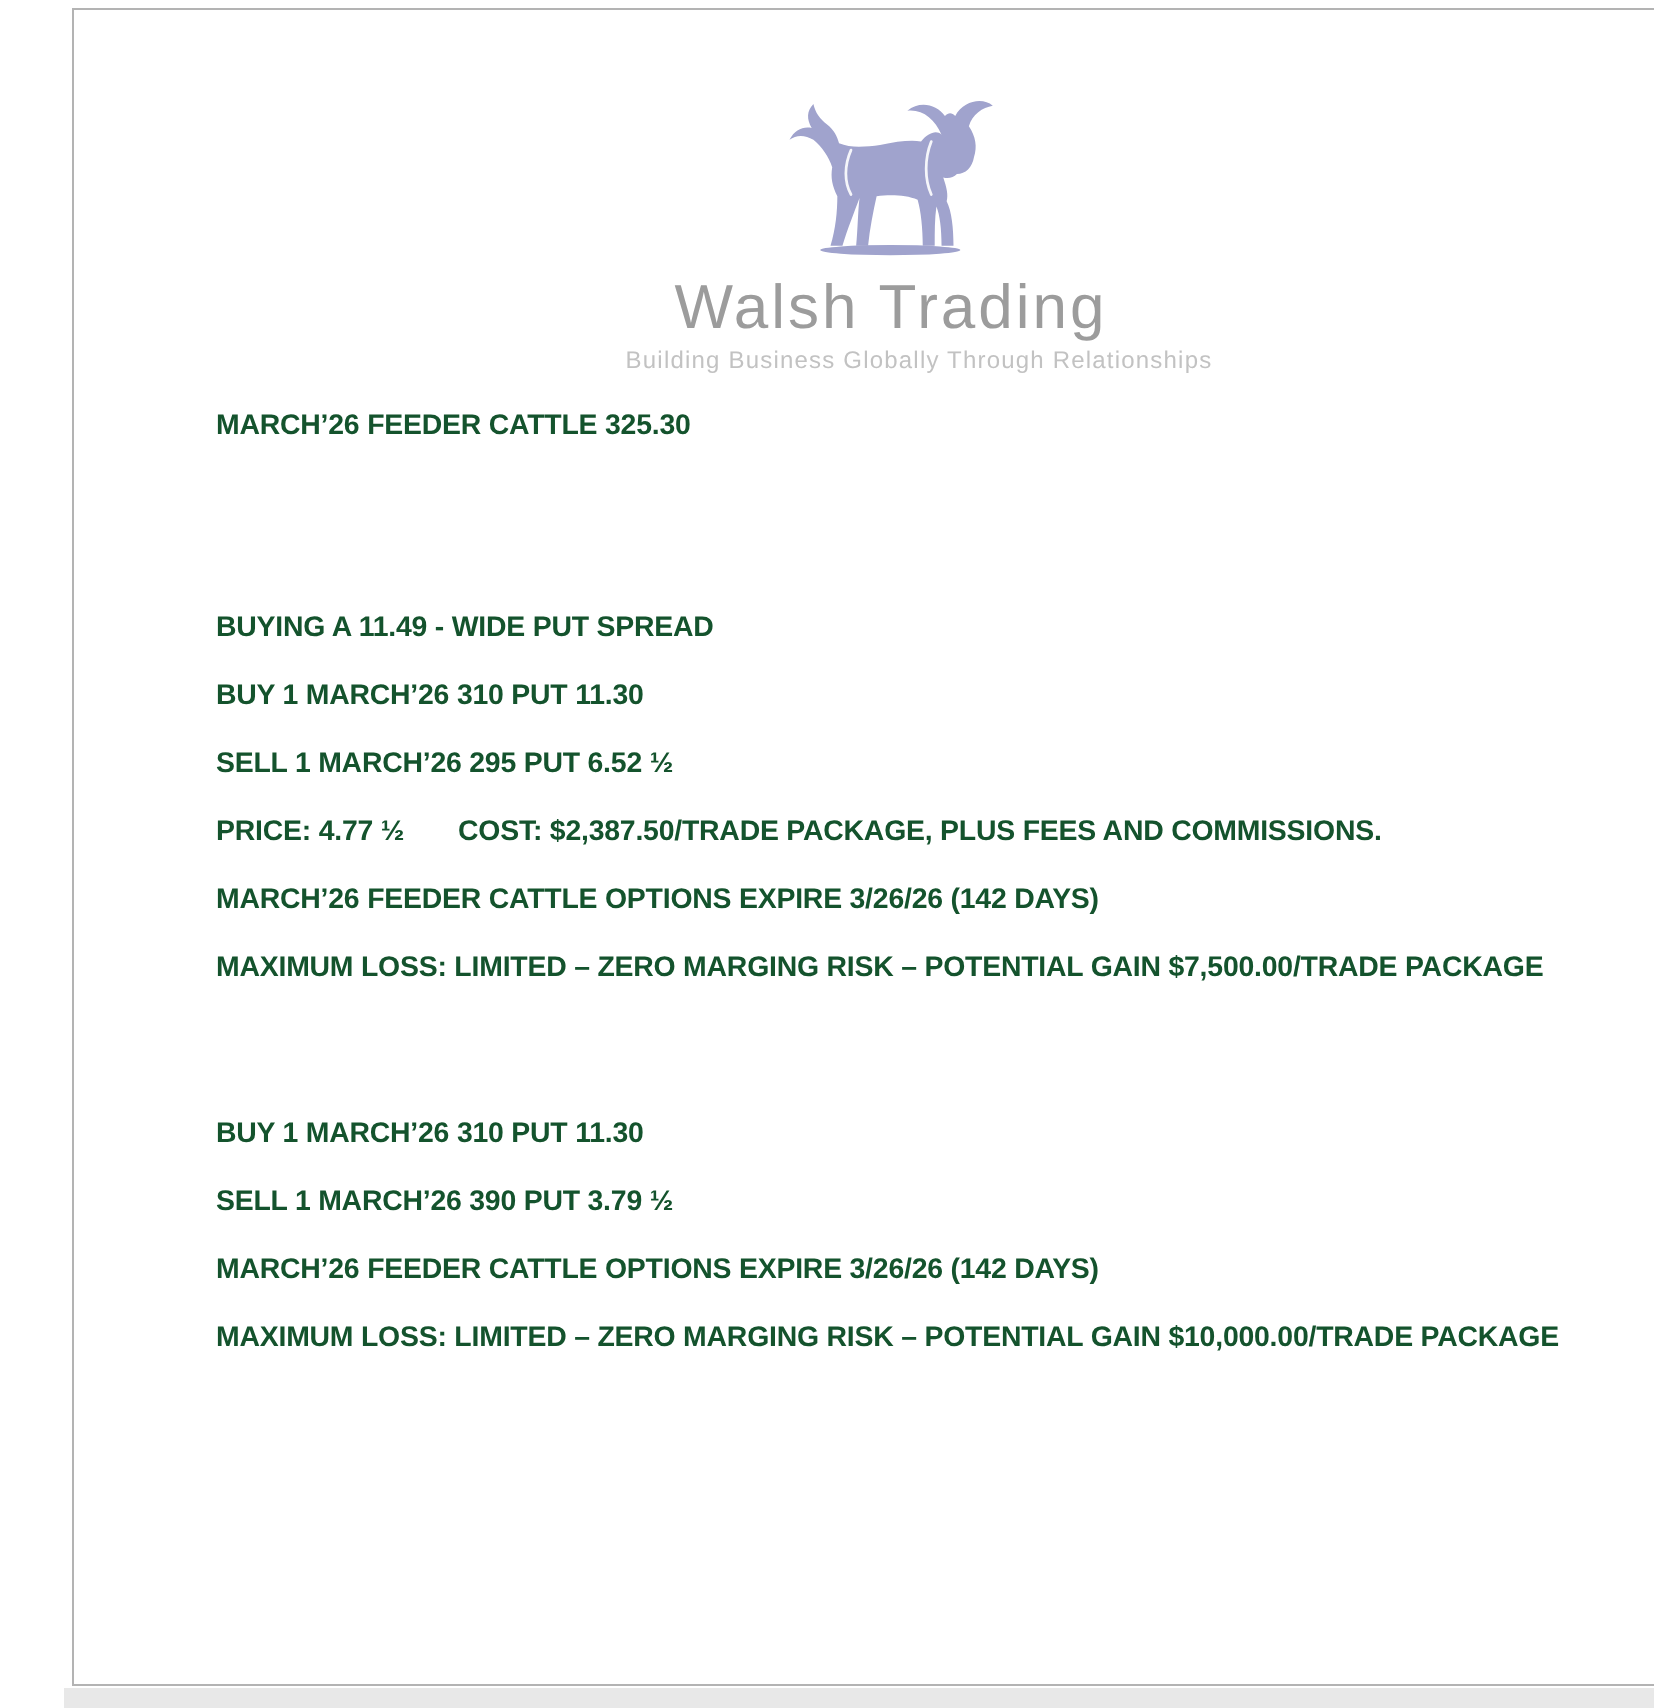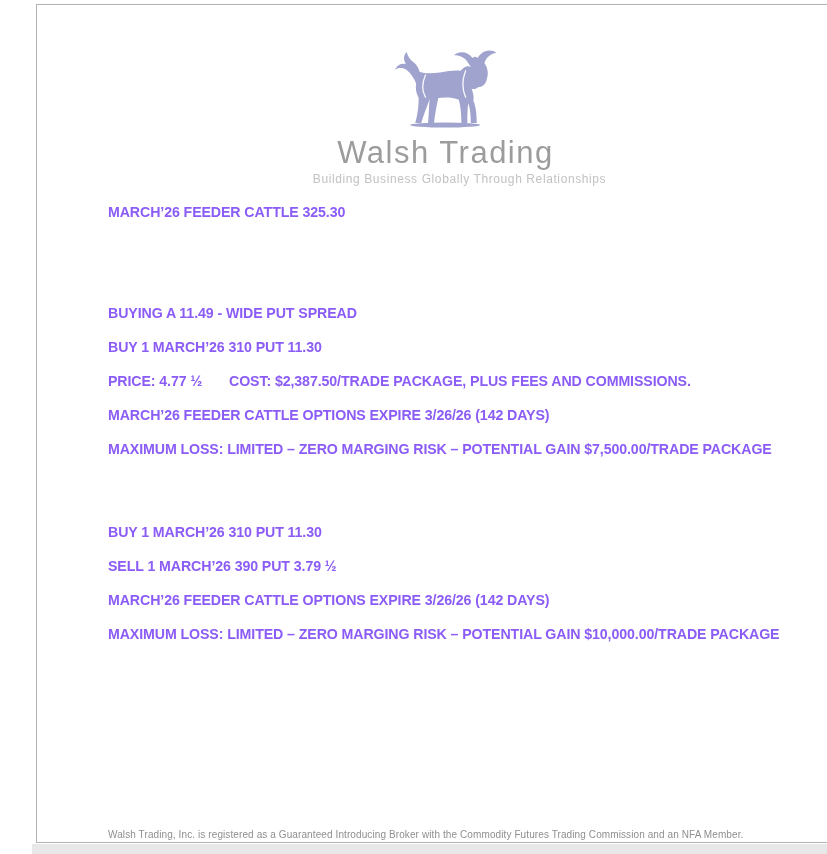--- a/index.html
+++ b/index.html
@@ -41,21 +41,21 @@
     padding-left: 28px;
   }
 
   
   .content { margin-left: 76px; margin-right: 56px; }
   .content p {
     font-weight: 700;
     font-size: 14.2px;
     line-height: 15px;
     letter-spacing: -0.1px;
-    color: #8b5cf6;
+    color: #14532d;
     white-space: pre-wrap;
     margin: 0 0 19px 0;
   }
   p.title-line { margin-top: 19px; margin-bottom: 86px; }
   section.trade-block { display: block; }
   section.trade-block.first { margin-bottom: 68px; }
 
   
   .footer {
     position: absolute; left: 76px; top: 829px; width: 700px;
@@ -122,29 +122,27 @@
     <div class="brand">Walsh Trading</div>
     <div class="tagline">Building Business Globally Through Relationships</div>
   </header>
 
   <main class="content">
     <p class="title-line">MARCH’26 FEEDER CATTLE 325.30</p>
 
     <section class="trade-block first">
       <p>BUYING A 11.49 - WIDE PUT SPREAD</p>
       <p>BUY 1 MARCH’26 310 PUT 11.30</p>
+      <p>SELL 1 MARCH’26 295 PUT 6.52 ½</p>
       <p>PRICE: 4.77 ½       COST: $2,387.50/TRADE PACKAGE, PLUS FEES AND COMMISSIONS.</p>
       <p>MARCH’26 FEEDER CATTLE OPTIONS EXPIRE 3/26/26 (142 DAYS)</p>
       <p>MAXIMUM LOSS: LIMITED – ZERO MARGING RISK – POTENTIAL GAIN $7,500.00/TRADE PACKAGE</p>
     </section>
 
     <section class="trade-block">
       <p>BUY 1 MARCH’26 310 PUT 11.30</p>
       <p>SELL 1 MARCH’26 390 PUT 3.79 ½</p>
       <p>MARCH’26 FEEDER CATTLE OPTIONS EXPIRE 3/26/26 (142 DAYS)</p>
       <p>MAXIMUM LOSS: LIMITED – ZERO MARGING RISK – POTENTIAL GAIN $10,000.00/TRADE PACKAGE</p>
     </section>
   </main>
 
-  <footer class="footer">
-    <p>Walsh Trading, Inc. is registered as a Guaranteed Introducing Broker with the Commodity Futures Trading Commission and an NFA Member.</p>
-  </footer>
 </div>
 
 </body></html>

